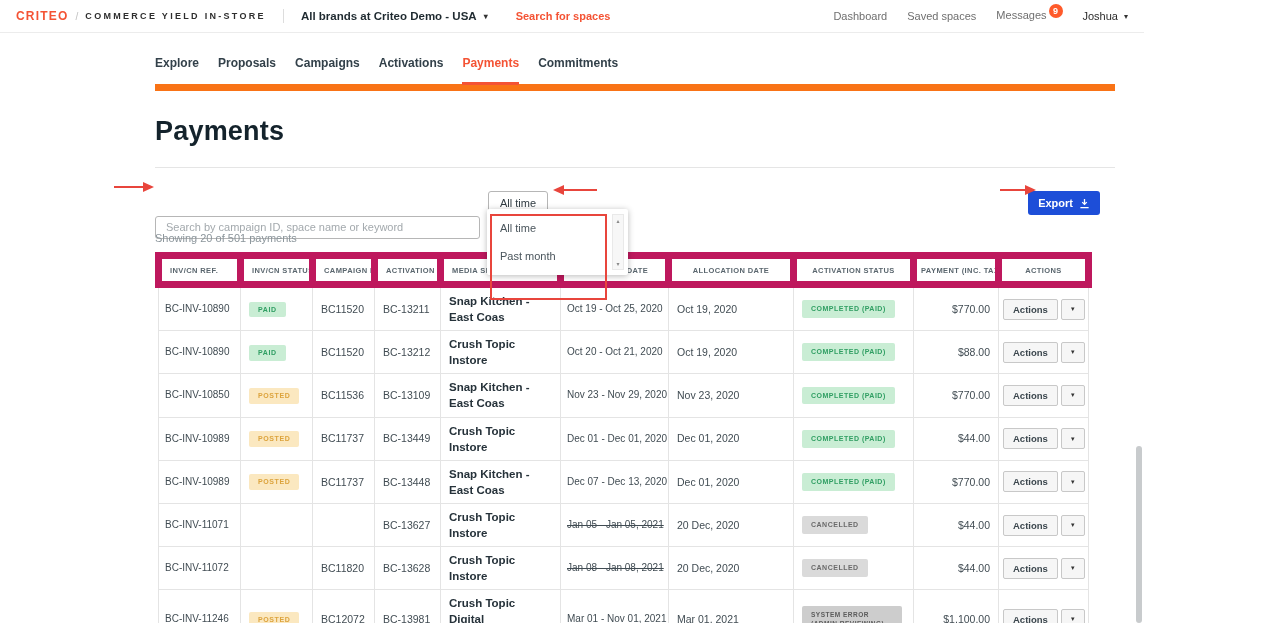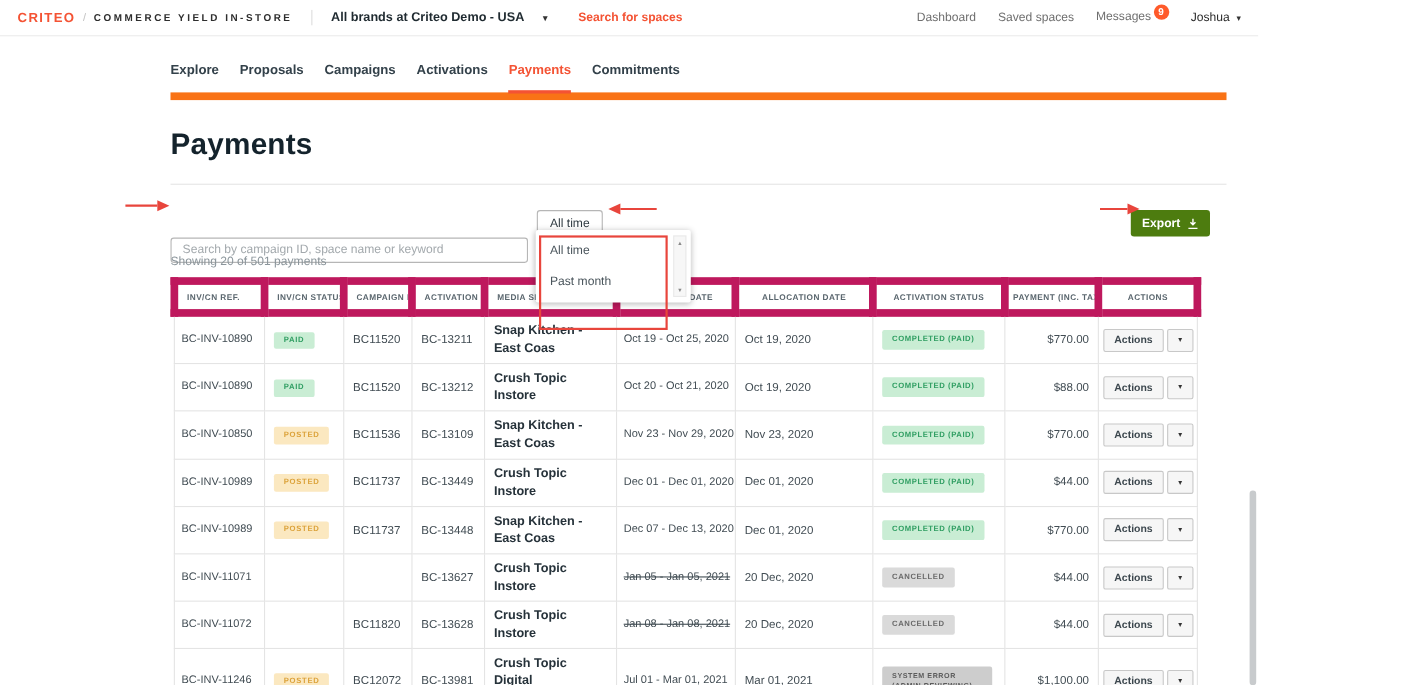--- a/index.html
+++ b/index.html
@@ -7,21 +7,21 @@
   body { font-family:"Liberation Sans", sans-serif; }
   #screen { position:relative; width:1144px; height:623px; overflow:hidden; background:#fff;text-decoration:underline; }
 
   
   .topbar { position:absolute; top:0; left:0; right:0; height:33px; background:#fff;
             border-bottom:1px solid #ececec; display:flex; align-items:center; padding:0 16px; z-index:15; }
   .logo { color:#f45334; font-weight:bold; font-size:12px; letter-spacing:1.2px; }
   .logo-sep { color:#c2c2c2; margin:0 7px; font-size:10px; }
   .product { font-size:9px; letter-spacing:2.3px; color:#2e2e2e; font-weight:600; }
   .topbar-divider { width:1px; height:14px; background:#ddd; margin:0 17px; }
-  .brand-selector { font-size:11.5px; font-weight:bold; color:#1f2a30; display:flex; align-items:center; gap:17px; cursor:pointer; }
+  .brand-selector { font-size:11.5px; font-weight:bold; color:#1f2a30; display:flex; align-items:center; gap:7px; cursor:pointer; }
   .chev { font-size:8px; color:#333; }
   .search-spaces { margin-left:28px; color:#f45334; font-weight:bold; font-size:11px; cursor:pointer; text-decoration:none; }
   .topnav { margin-left:auto; display:flex; align-items:center; gap:20px; font-size:11px; color:#6f6f6f; }
   .topnav a, .topnav span.nav-wrap { cursor:pointer; text-decoration:none; color:inherit; }
   .nav-dashboard { color:#f08a63; }
   .nav-messages { position:relative; display:inline-flex; align-items:flex-start; cursor:pointer; }
   .msg-badge { display:inline-flex; justify-content:center; align-items:center; width:14px; height:14px;
                border-radius:50%; background:#ff5a2a; color:#fff; font-size:9px; font-weight:bold;
                margin-left:2px; transform:translateY(-5px); }
   .nav-user { color:#2b2b2b; display:inline-flex; align-items:center; gap:6px; cursor:pointer; }
@@ -35,21 +35,21 @@
 
   .page-title { margin-top:25px; font-size:27px; font-weight:800; color:#14232c; letter-spacing:.2px; }
   .title-divider { margin-top:20px; border-bottom:1px solid #e5e5e5; }
 
   .toolbar { margin-top:23px; display:flex; align-items:center; height:24px; }
   .search-input { width:325px; height:23px; border:1px solid #b6b6b6; border-radius:3px; padding:0 10px;
                   font-size:11px; color:#333; font-family:inherit; outline:none; background:#fff;margin-top:48px; }
   .search-input::placeholder { color:#a3a9ad; }
   .time-btn { margin-left:8px; height:24px; background:#fff; border:1px solid #b6b6b6; border-radius:3px;
               font-size:11px; color:#2f3a41; padding:0 11px; font-family:inherit; cursor:pointer; }
-  .export-btn { margin-left:auto; margin-right:15px; height:24px; background:#4d7c0f; color:#fff; border:none;
+  .export-btn { margin-left:auto; margin-right:15px; height:24px; background:#1d4ed8; color:#fff; border:none;
                 border-radius:3px; font-size:11px; font-weight:bold; display:flex; align-items:center; gap:6px;
                 padding:0 10px; font-family:inherit; cursor:pointer; }
 
   .showing { margin-top:17px; font-size:11px; color:#8b959b; }
 
   
   table.payments { margin-top:8px; border-collapse:collapse; width:930px; table-layout:fixed; }
   th { border:7px solid #be185d; height:29px; font-size:7.5px; color:#5a666e; letter-spacing:.4px;
        font-weight:bold; text-align:center; padding:0 4px; white-space:nowrap; overflow:hidden; background:#fff; }
   th.al { text-align:left; padding:0 8px; }
@@ -365,21 +365,21 @@
 
   <tr>
     <td class="c-ref">BC-INV-11246</td>
     <td class="c-status">
       <span class="badge posted">POSTED</span>
     </td>
     <td class="c-cid">BC12072</td>
     <td class="c-aid">BC-13981</td>
     <td class="c-media">Crush Topic Digital Sponsorship</td>
     <td class="c-date">
-      <span>Jul 01 - Mar 01, 2021</span>
+      <span>Mar 01 - Nov 01, 2021</span>
     </td>
     <td class="c-alloc">Mar 01, 2021</td>
     <td class="c-astatus">
       <span class="status-badge error">SYSTEM ERROR (ADMIN REVIEWING)</span>
     </td>
     <td class="c-pay">$1,100.00</td>
     <td class="c-actions">
       <span class="actions-group">
         <button class="actions-btn">Actions</button>
         <button class="actions-caret">

